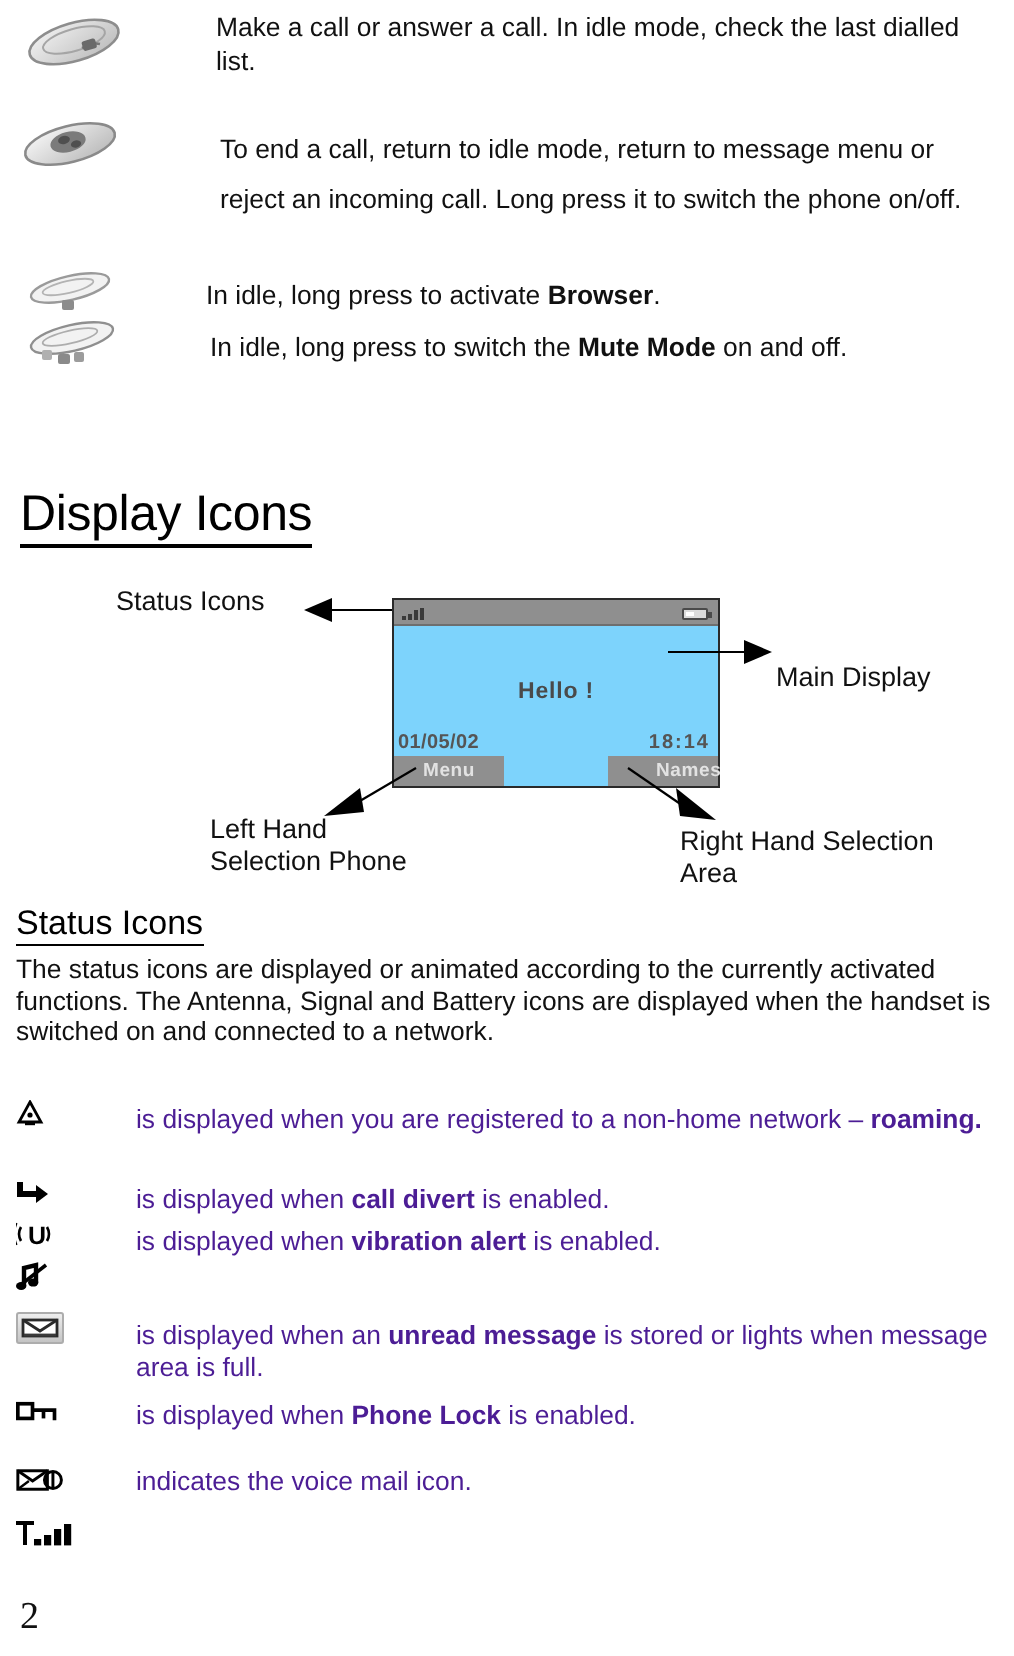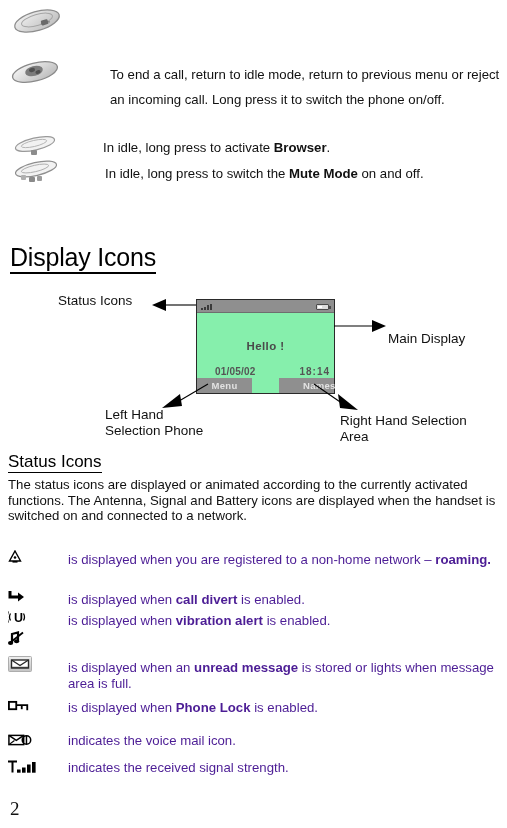--- a/index.html
+++ b/index.html
@@ -65,24 +65,24 @@
     font-size: 13.2px;
     line-height: 15.5px;
     color: #111;
   }
 
   
   .phone {
     position: absolute;
     left: 196px;
     top: 299px;
-    width: 139px;
+    width: 164px;
     height: 95px;
     border: 1.5px solid #2a2a2a;
-    background: #86efac;
+    background: #7dd3fc;
     box-sizing: border-box;
   }
   .phone-statusbar {
     position: absolute;
     left: 0; top: 0;
     width: 100%;
     height: 13px;
     background: #8f8f8f;
     border-bottom: 1px solid #6e6e6e;
     box-sizing: border-box;
@@ -136,21 +136,20 @@
     letter-spacing: 0.4px;
   }
   .phone-date {
     position: absolute;
     left: 2px;
     top: 66px;
     font-size: 10px;
     font-weight: bold;
     color: #555;
     letter-spacing: 0.2px;
-    margin-left: 16px;
   }
   .phone-time {
     position: absolute;
     right: 4px;
     top: 66px;
     font-size: 10px;
     font-weight: bold;
     color: #555;
     letter-spacing: 1px;
   }
@@ -233,36 +232,37 @@
           <stop offset="0" stop-color="#f4f4f4"></stop>
           <stop offset="1" stop-color="#b9b9b9"></stop>
         </linearGradient>
       </defs>
       <ellipse cx="27" cy="17" rx="23" ry="9.5" transform="rotate(-16 27 17)" fill="url(#kg1)" stroke="#8d8d8d" stroke-width="1.3"></ellipse>
       <ellipse cx="27" cy="16" rx="16" ry="5.5" transform="rotate(-16 27 16)" fill="none" stroke="#a5a5a5" stroke-width="1"></ellipse>
       <path d="M31 20 q5 -3 9 -2" stroke="#777" stroke-width="1.2" fill="none"></path>
       <rect x="31" y="16" width="7" height="5" rx="1.2" fill="#6a6a6a" transform="rotate(-16 34 18)"></rect>
     </svg>
   </div>
+  <div class="keyrow-text abs" style="left:108px; top:6px; width:392px;">Make a call or answer a call. In idle mode, check the last dialled list.</div>
 
   <div class="key-icon" style="left:8px; top:55px;">
     <svg viewBox="0 0 54 34" width="54" height="34">
       <defs>
         <linearGradient id="kg2" x1="0" y1="0" x2="1" y2="1">
           <stop offset="0" stop-color="#fafafa"></stop>
           <stop offset="1" stop-color="#b5b5b5"></stop>
         </linearGradient>
       </defs>
       <ellipse cx="27" cy="17" rx="23" ry="9" transform="rotate(-14 27 17)" fill="url(#kg2)" stroke="#8a8a8a" stroke-width="1.3"></ellipse>
       <ellipse cx="26" cy="16" rx="9" ry="5" transform="rotate(-14 26 16)" fill="#7b7b7b"></ellipse>
       <ellipse cx="24" cy="15" rx="3" ry="2" transform="rotate(-14 24 15)" fill="#4f4f4f"></ellipse>
       <ellipse cx="30" cy="17" rx="2.6" ry="1.8" transform="rotate(-14 30 17)" fill="#4f4f4f"></ellipse>
     </svg>
   </div>
-  <div class="keyrow-text abs" style="left:110px; top:62px; width:392px; line-height:25px;">To end a call, return to idle mode, return to previous menu or reject an incoming call. Long press it to switch the phone on/off.</div>
+  <div class="keyrow-text abs" style="left:110px; top:62px; width:392px; line-height:25px;">To end a call, return to idle mode, return to message menu or reject an incoming call. Long press it to switch the phone on/off.</div>
 
   <div class="key-icon" style="left:8px; top:134px; height:26px;">
     <svg viewBox="0 0 54 26" width="54" height="26">
       <ellipse cx="27" cy="10" rx="20" ry="6" transform="rotate(-13 27 10)" fill="#f2f2f2" stroke="#9a9a9a" stroke-width="1.2"></ellipse>
       <ellipse cx="26" cy="9.5" rx="13" ry="3" transform="rotate(-13 26 9.5)" fill="none" stroke="#b3b3b3" stroke-width="0.9"></ellipse>
       <rect x="23" y="16" width="6" height="5" rx="1" fill="#8c8c8c"></rect>
     </svg>
   </div>
   <div class="keyrow-text abs" style="left:103px; top:140px; width:400px;">In idle, long press to activate <b>Browser</b>.</div>
 
@@ -412,17 +412,16 @@
 
   <div class="icon-cell" style="top:760px;">
     <svg viewBox="0 0 28 14" width="28" height="14">
       <path d="M0 1.5 L9 1.5 M4.5 1.5 L4.5 12.5" stroke="#000" stroke-width="2"></path>
       <rect x="9" y="9.5" width="3.6" height="3.2" fill="#000"></rect>
       <rect x="14" y="7.5" width="3.6" height="5.2" fill="#000"></rect>
       <rect x="19" y="4.5" width="3.6" height="8.2" fill="#000"></rect>
       <rect x="24" y="2.0" width="3.6" height="10.7" fill="#000"></rect>
     </svg>
   </div>
-  <div class="desc-cell" style="top:760px;">indicates the received signal strength.</div>
 
   <div class="page-number">2</div>
 
 </div>
 
 </body></html>

